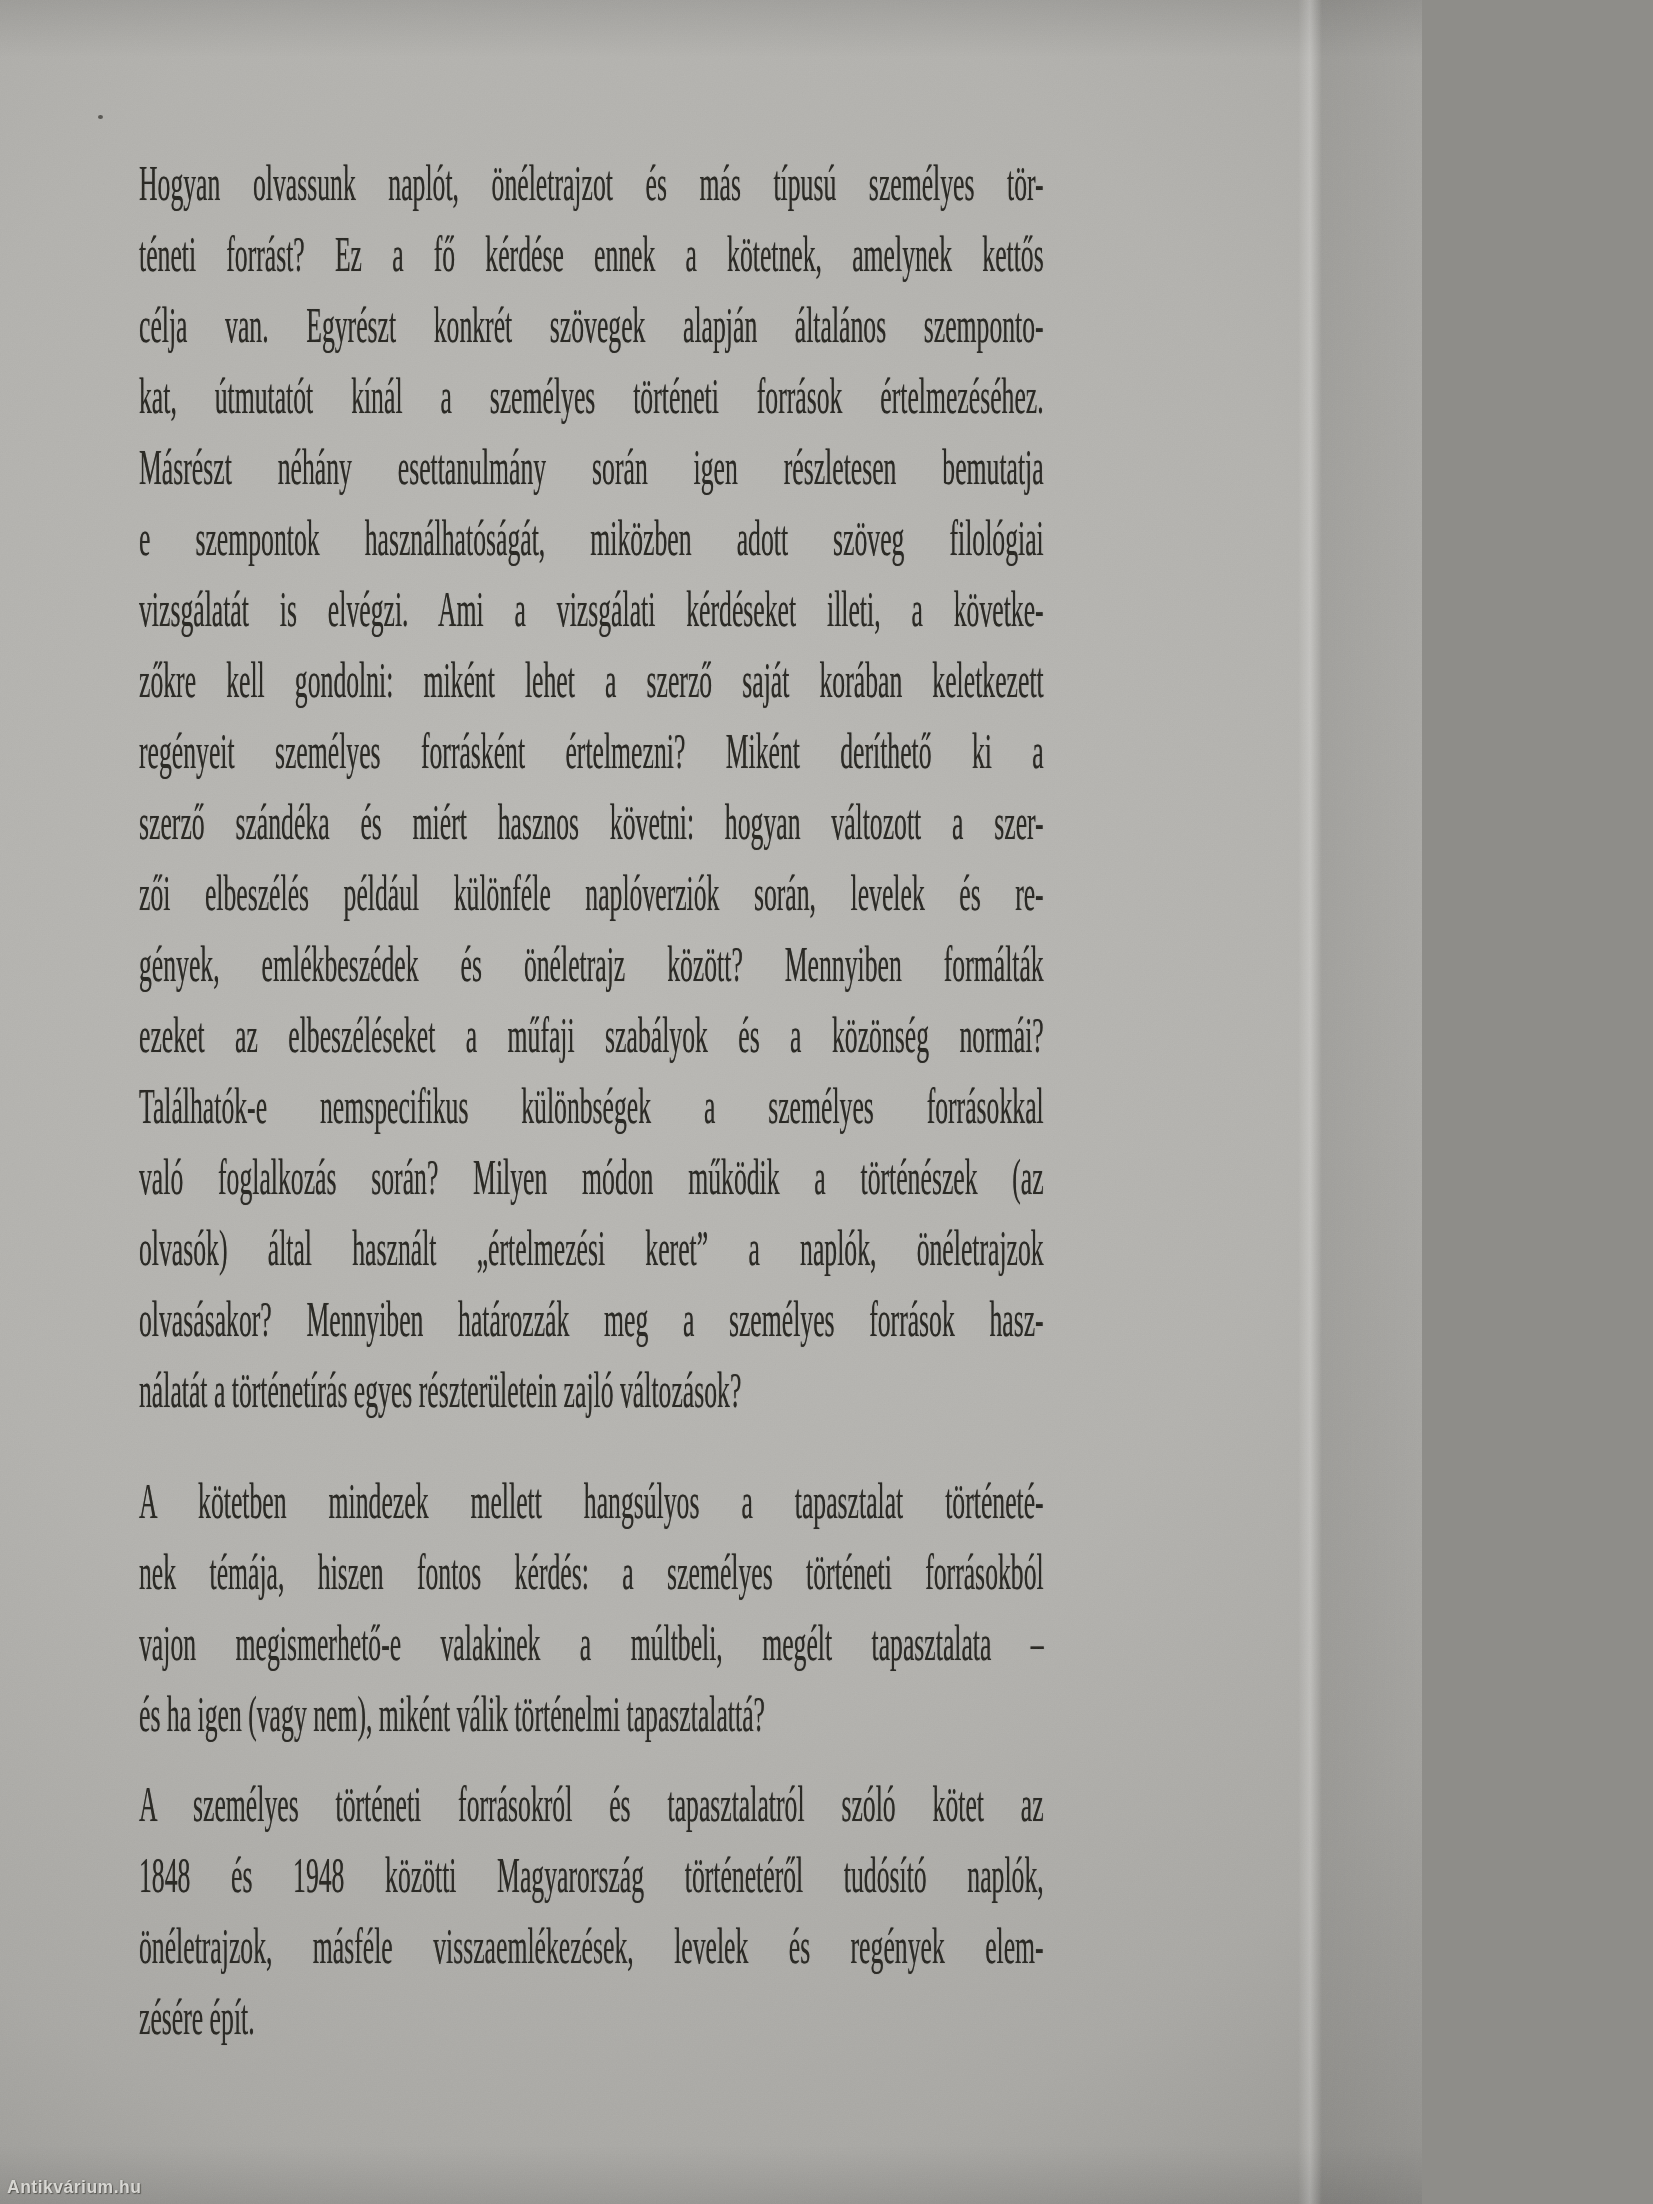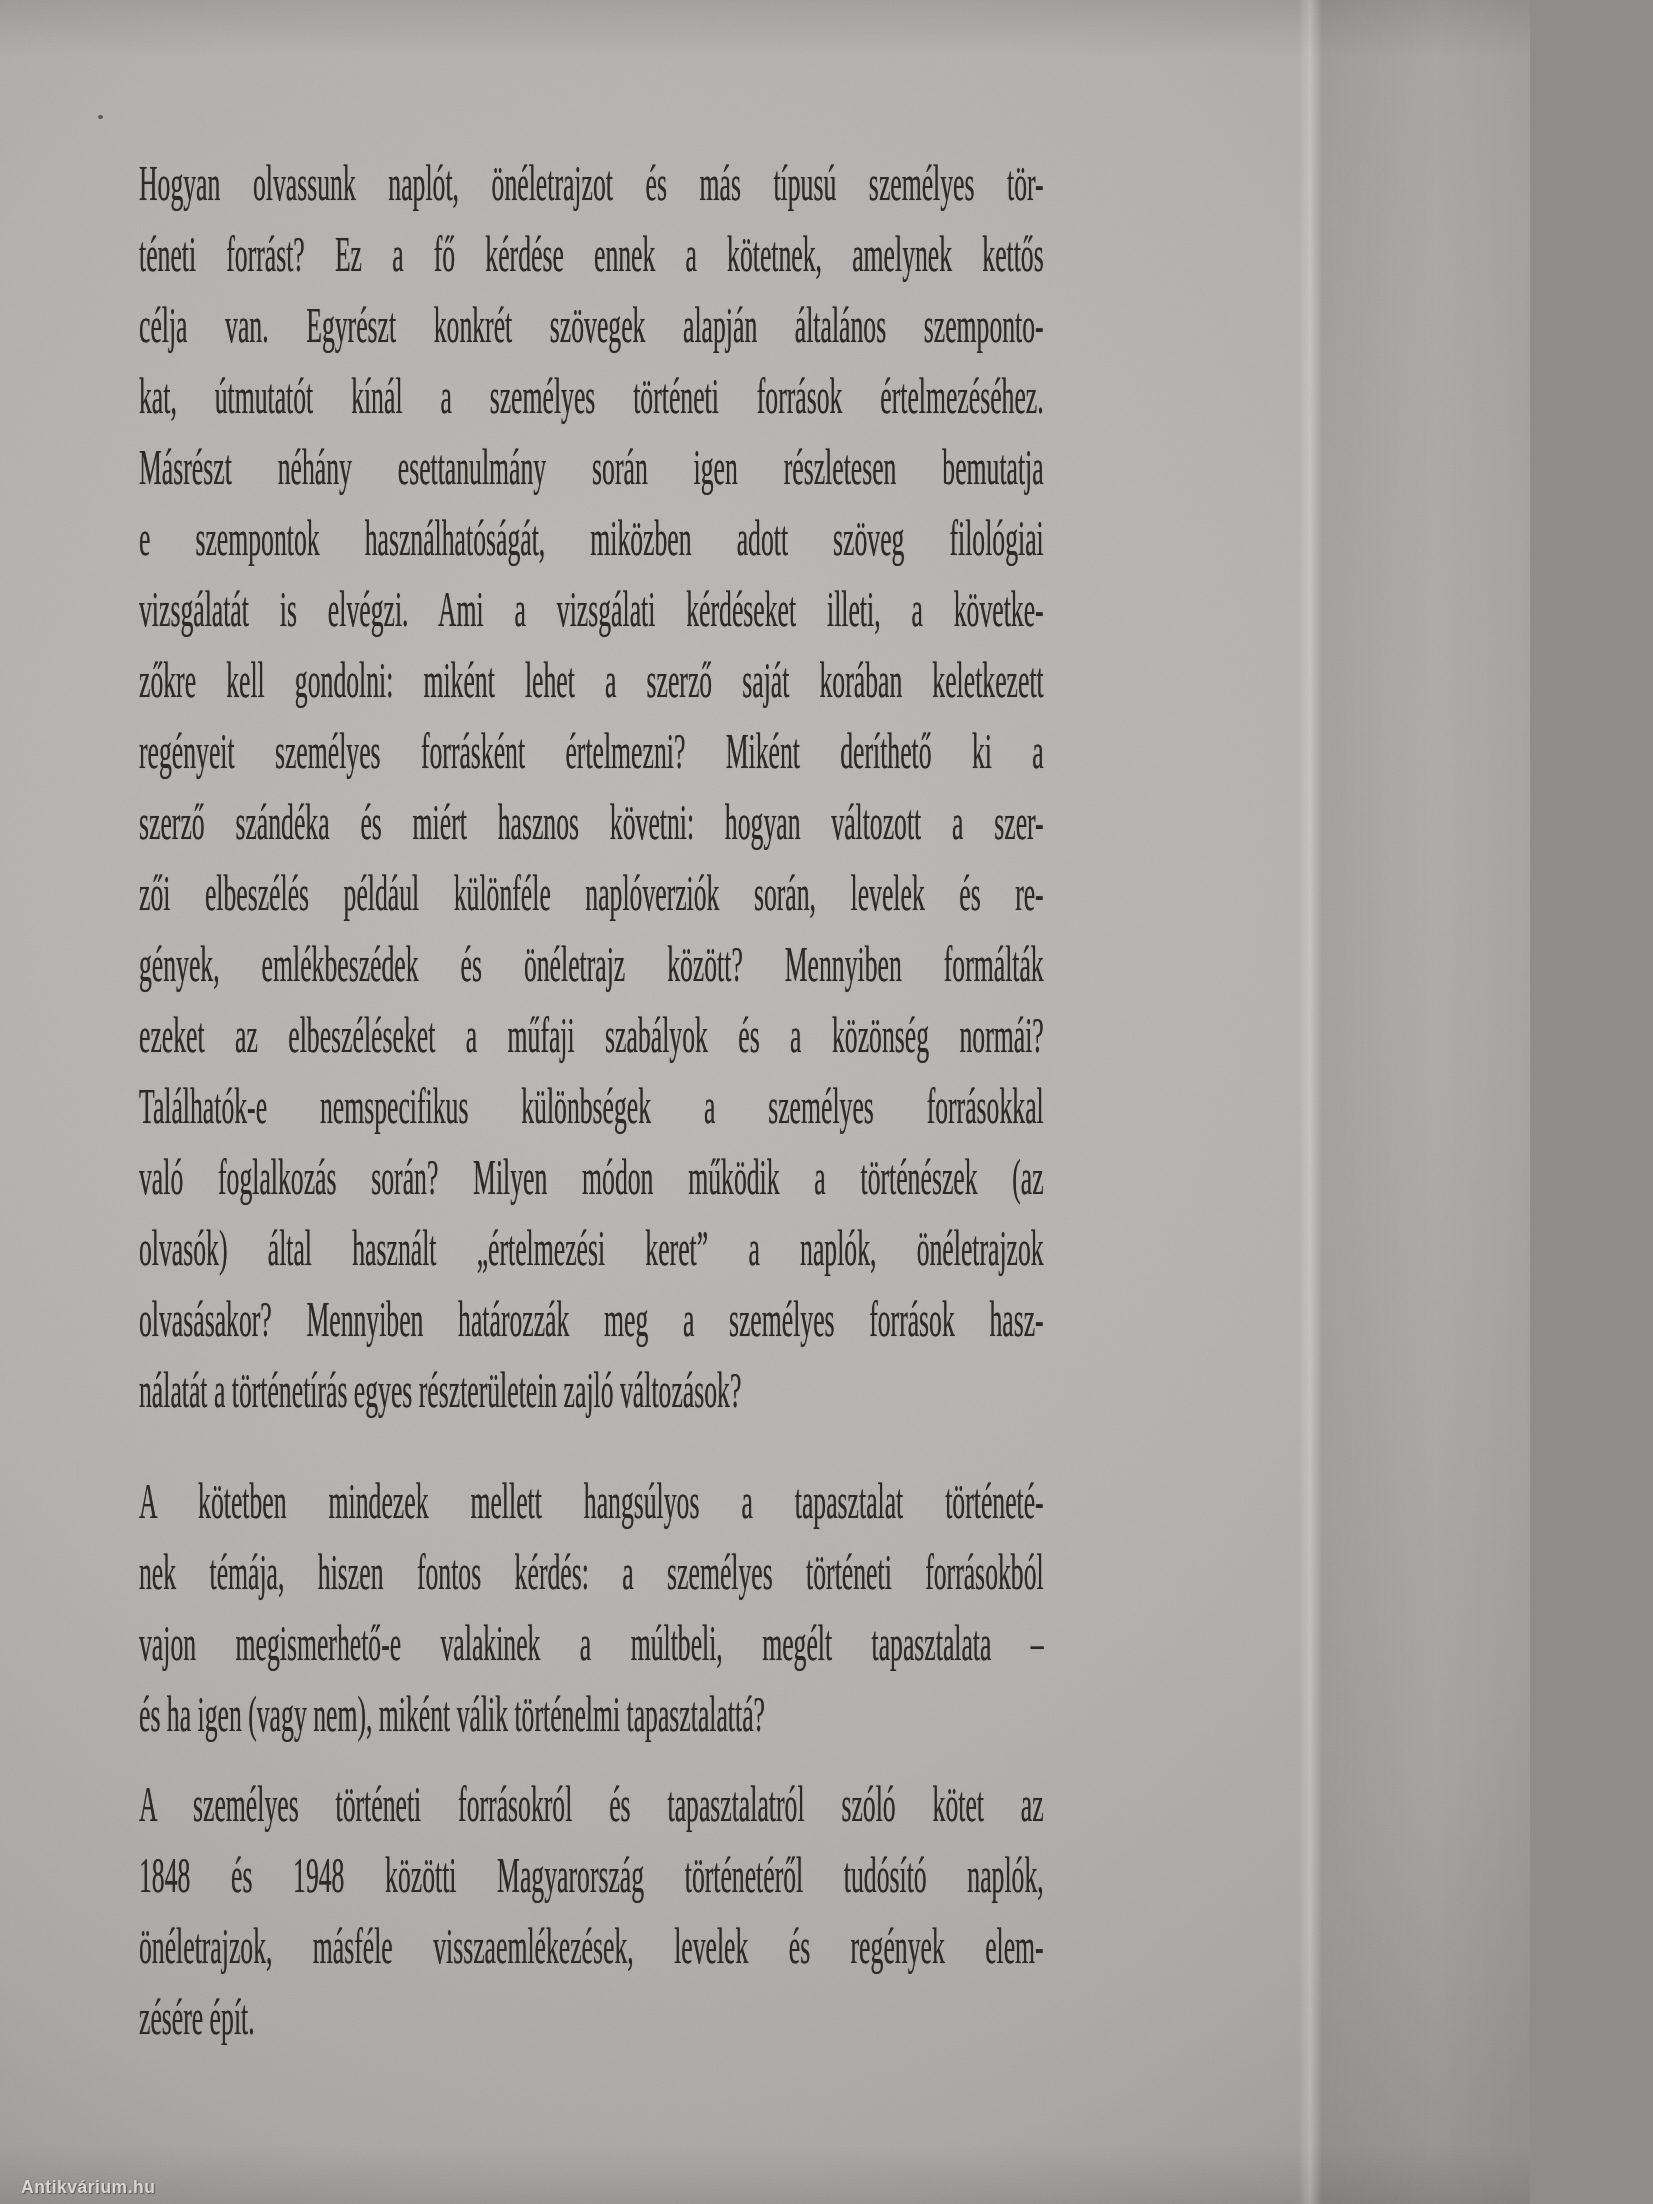--- a/index.html
+++ b/index.html
@@ -1,18 +1,18 @@
 <!DOCTYPE html>
 <html><head>
 <meta charset="utf-8">
 <style>
   html,body{margin:0;padding:0;background:#8e8d89;}
   #page{
     position:relative;
-    width:1530px;height:2205px;
+    width:1422px;height:2205px;
     overflow:hidden;
     font-family:"Liberation Serif", serif;
     background:
       linear-gradient(90deg,
         rgba(0,0,0,0.00) 0px,  rgba(0,0,0,0.00) 1298px,
         rgba(255,255,255,0.22) 1310px, rgba(0,0,0,0.10) 1322px,
         rgba(0,0,0,0.03) 1436px, rgba(0,0,0,0.07) 1553px,
         rgba(0,0,0,0.16) 1654px),
       linear-gradient(180deg, rgba(0,0,0,0.10) 0px, rgba(0,0,0,0.0) 58px 2145px, rgba(0,0,0,0.10) 2205px),
       radial-gradient(ellipse 1359px 1650px at 42% 38%, #bab9b5 0%, #b3b2ae 55%, #a9a8a4 82%, #999894 100%);
@@ -28,21 +28,21 @@
     font-size:51px;
     line-height:71px;
     color:#262520;
     text-shadow:0 0 1px rgba(38,37,32,0.55);
     text-align:justify;
     text-align-last:justify;
     white-space:normal;
   }
   .line.last{text-align-last:left;}
   #watermark{
-    position:absolute;left:21px;top:2177px;
+    position:absolute;left:7px;top:2177px;
     font-family:"Liberation Sans", sans-serif;
     font-weight:bold;font-size:17.5px;letter-spacing:0.5px;
     color:#d8d7d3;
     text-shadow:1px 1px 1px #55544f, 0 0 1.9px #7a7974;
     text-align:center;
   }
   #speck{
     position:absolute;left:98px;top:115px;width:4.9px;height:3.9px;
     background:#565550;border-radius:50%;filter:blur(0.7px);
   }

